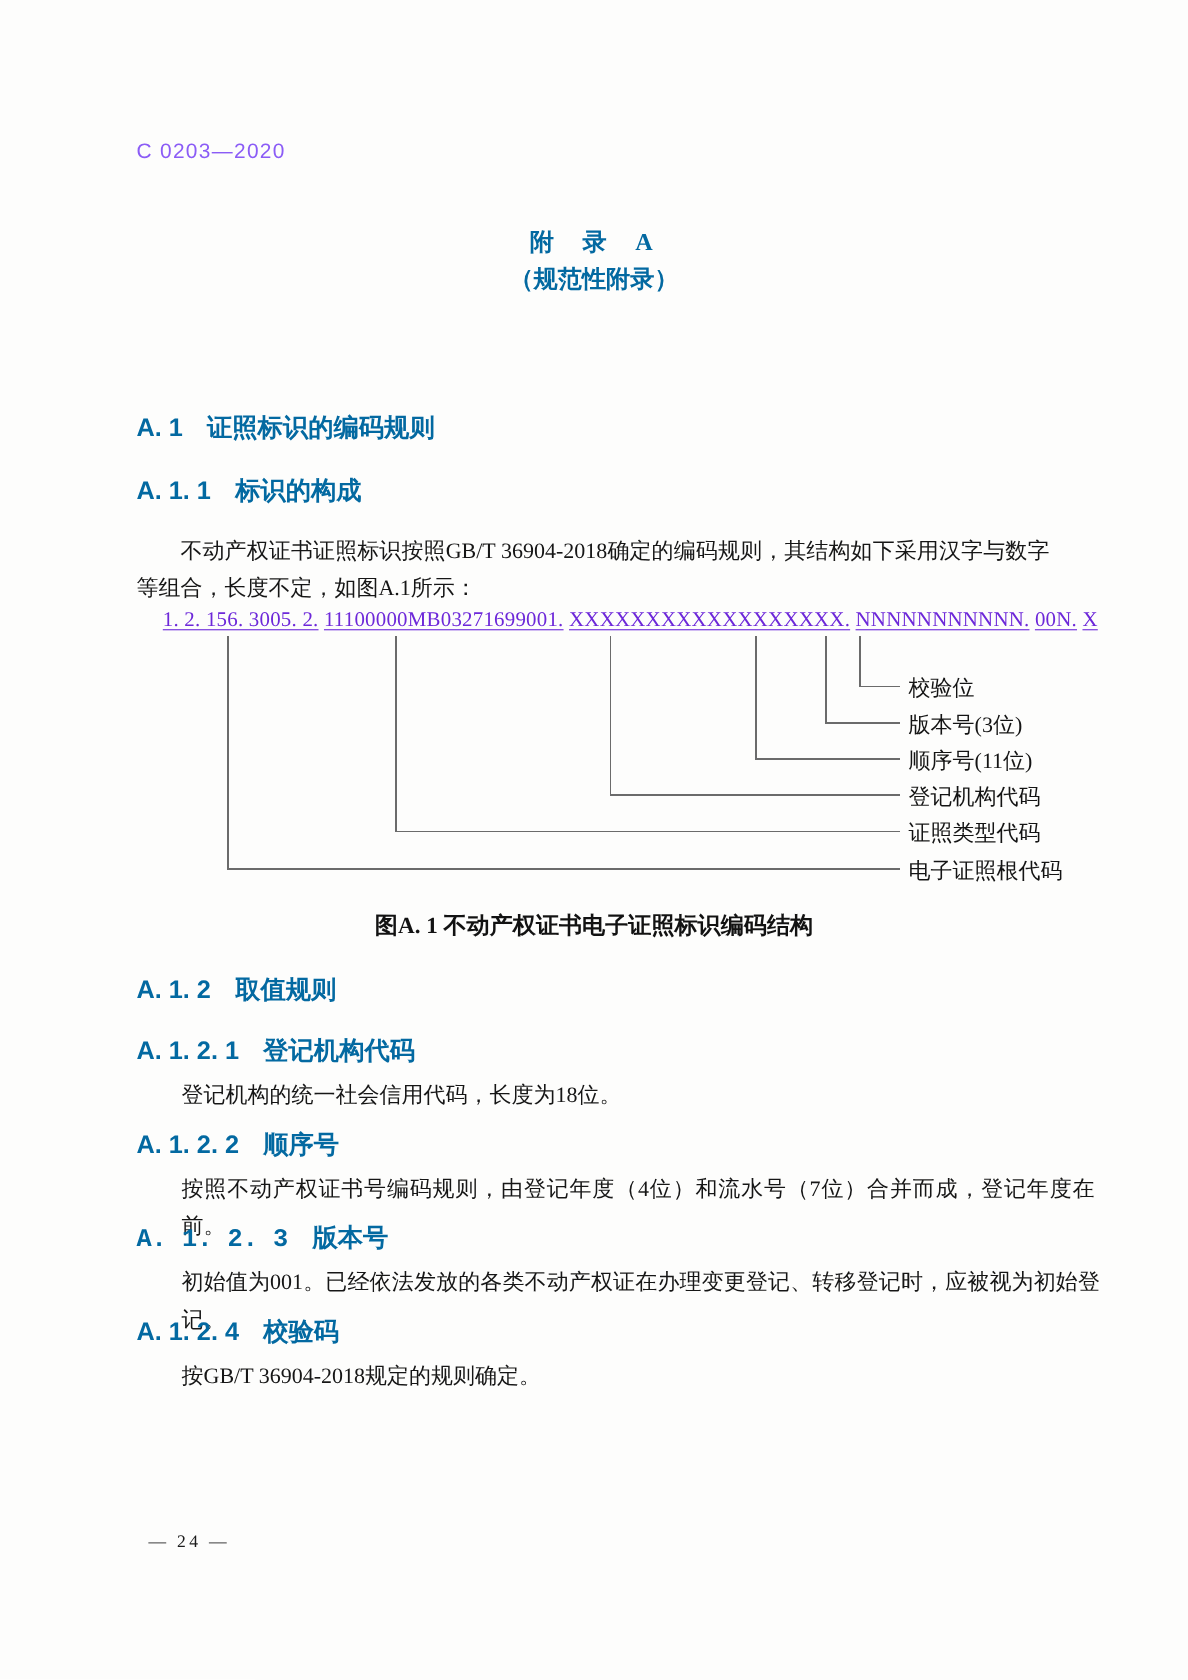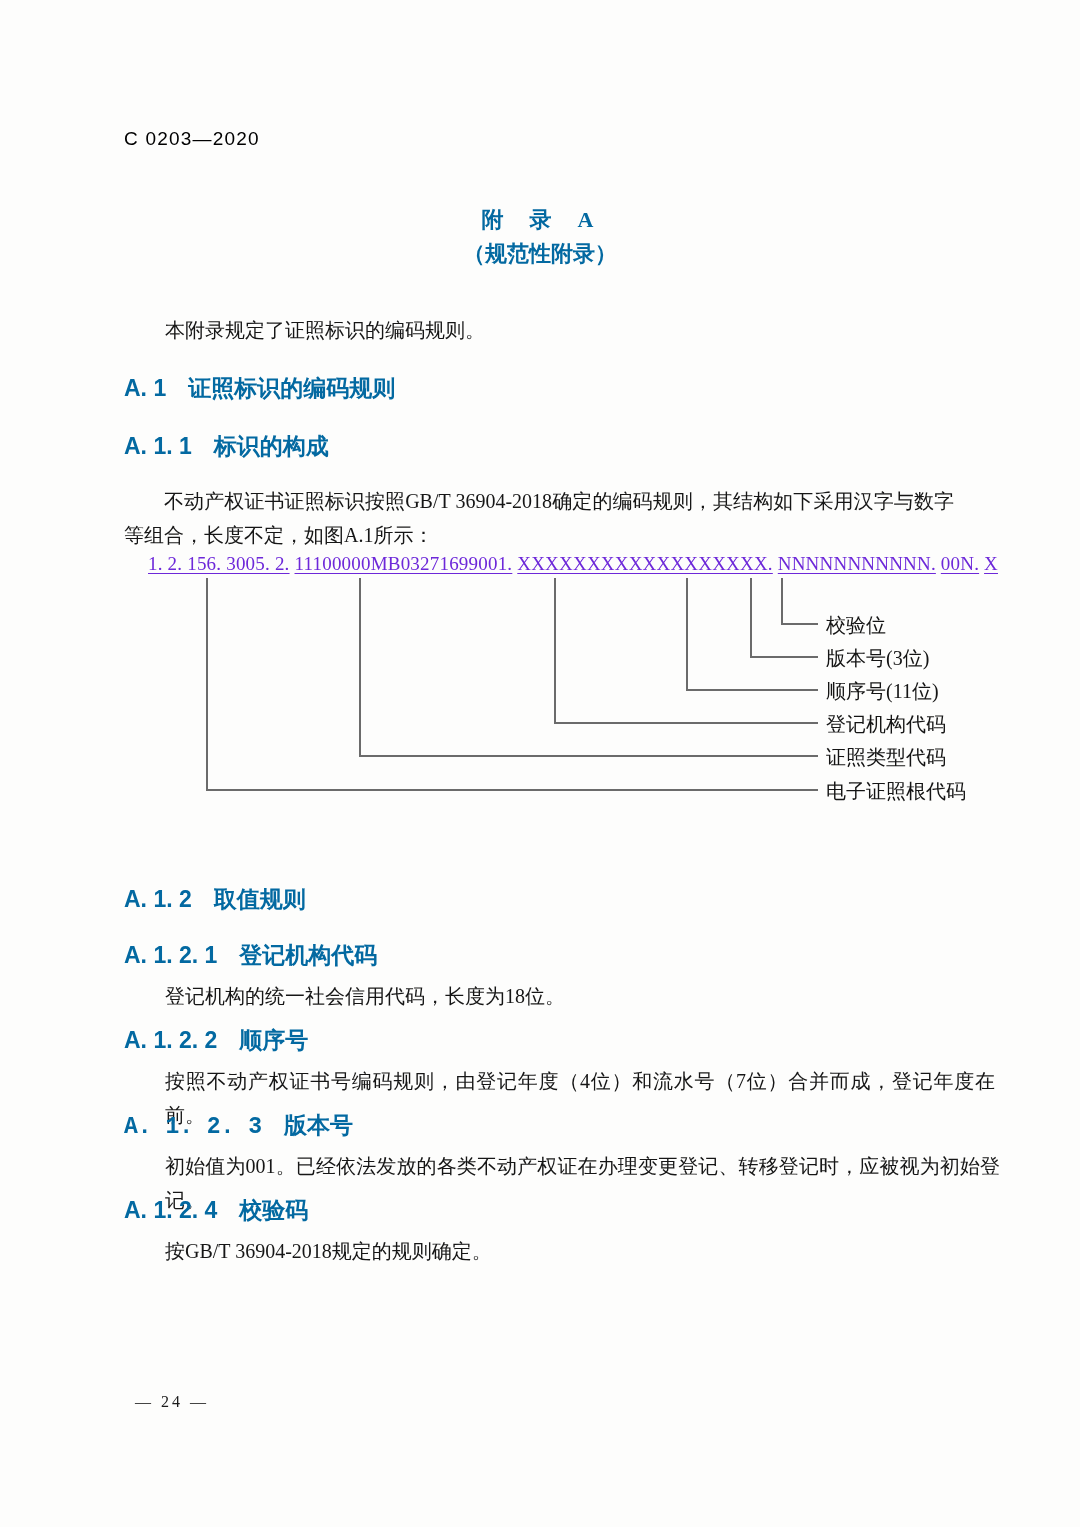--- a/index.html
+++ b/index.html
@@ -20,21 +20,21 @@
   }
 
   
   .running-head {
     position: absolute;
     left: 124px;
     top: 128px;
     font-family: "Liberation Sans", "DejaVu Sans", sans-serif;
     font-size: 19px;
     letter-spacing: 1.2px;
-    color: #000000;
+    color: #8b5cf6;
     white-space: nowrap;
     text-align: center;
   }
 
   
   .title-block {
     position: absolute;
     left: 0;
     top: 203px;
     width: 1080px;
@@ -135,21 +135,20 @@
 
 <div id="page">
 
   <div class="running-head">C 0203—2020</div>
 
   <div class="title-block">
     <div class="t-line t-main">附  录  A</div>
     <div class="t-line">（规范性附录）</div>
   </div>
 
-  <div class="para" style="left:165px; top:313px; width:790px;">本附录规定了证照标识的编码规则。</div>
 
   <div class="heading" style="left:124px; top:373px;"><span>A. 1</span><span style="display:inline-block;width:22px"></span><span>证照标识的编码规则</span></div>
 
   <div class="heading" style="left:124px; top:431px;"><span>A. 1. 1</span><span style="display:inline-block;width:22px"></span><span>标识的构成</span></div>
 
   <div class="para" style="left:124px; top:484px; width:830px; text-indent:40px;">不动产权证书证照标识按照GB/T 36904-2018确定的编码规则，其结构如下采用汉字与数字等组合，长度不定，如图A.1所示：</div>
 
   <div class="code-line"><span class="seg">1. 2. 156. 3005. 2.</span><span> </span><span class="seg">11100000MB03271699001.</span><span> </span><span class="seg">XXXXXXXXXXXXXXXXXX.</span><span> </span><span class="seg">NNNNNNNNNNN.</span><span> </span><span class="seg">00N.</span><span> </span><span class="seg">X</span></div>
 
   <svg class="diagram-svg" viewBox="0 0 1080 1527" xmlns="http://www.w3.org/2000/svg">
@@ -169,20 +168,21 @@
     </g>
   </svg>
 
   <div class="callout-label" style="left:826px; top:612px;">校验位</div>
   <div class="callout-label" style="left:826px; top:645px;">版本号(3位)</div>
   <div class="callout-label" style="left:826px; top:678px;">顺序号(11位)</div>
   <div class="callout-label" style="left:826px; top:711px;">登记机构代码</div>
   <div class="callout-label" style="left:826px; top:744px;">证照类型代码</div>
   <div class="callout-label" style="left:826px; top:778px;">电子证照根代码</div>
 
+  <div class="fig-caption">图A. 1 不动产权证书电子证照标识编码结构</div>
 
   <div class="heading" style="left:124px; top:884px;"><span>A. 1. 2</span><span style="display:inline-block;width:22px"></span><span>取值规则</span></div>
 
   <div class="heading" style="left:124px; top:940px;"><span>A. 1. 2. 1</span><span style="display:inline-block;width:22px"></span><span>登记机构代码</span></div>
 
   <div class="para" style="left:165px; top:979px; width:800px;">登记机构的统一社会信用代码，长度为18位。</div>
 
   <div class="heading" style="left:124px; top:1025px;"><span>A. 1. 2. 2</span><span style="display:inline-block;width:22px"></span><span>顺序号</span></div>
 
   <div class="para" style="left:165px; top:1064px; width:830px;">按照不动产权证书号编码规则，由登记年度（4位）和流水号（7位）合并而成，登记年度在前。</div>

